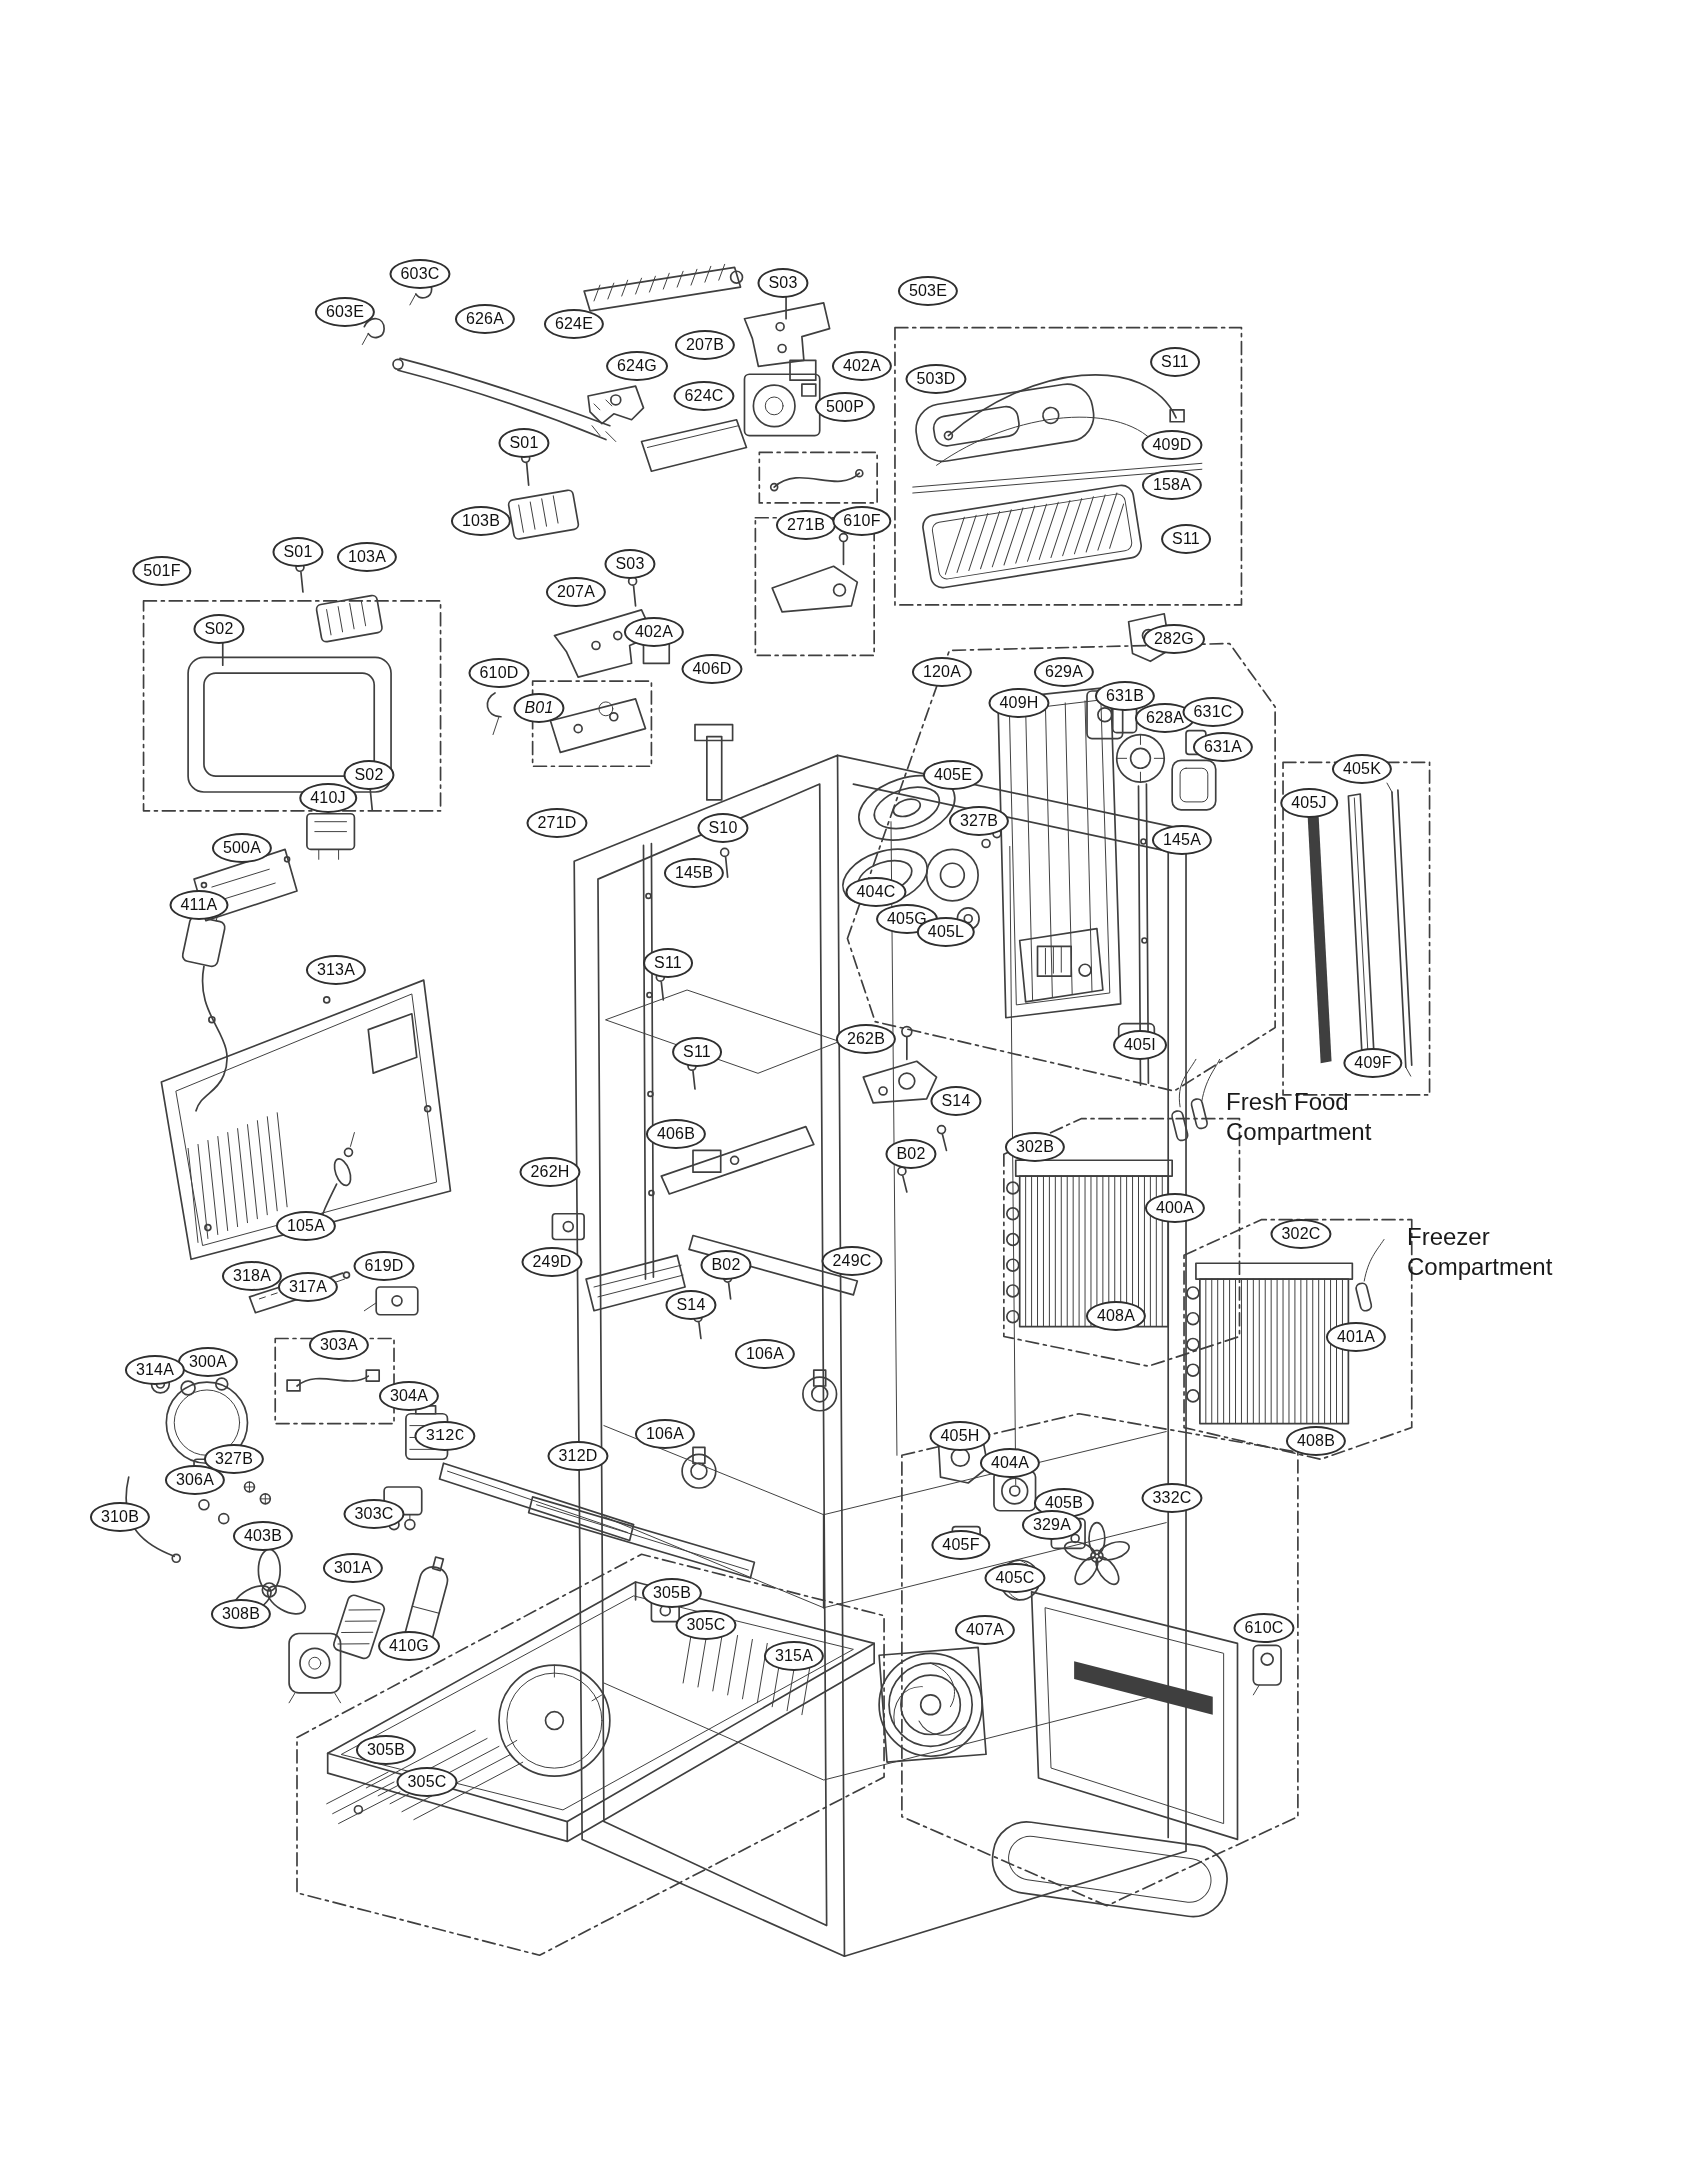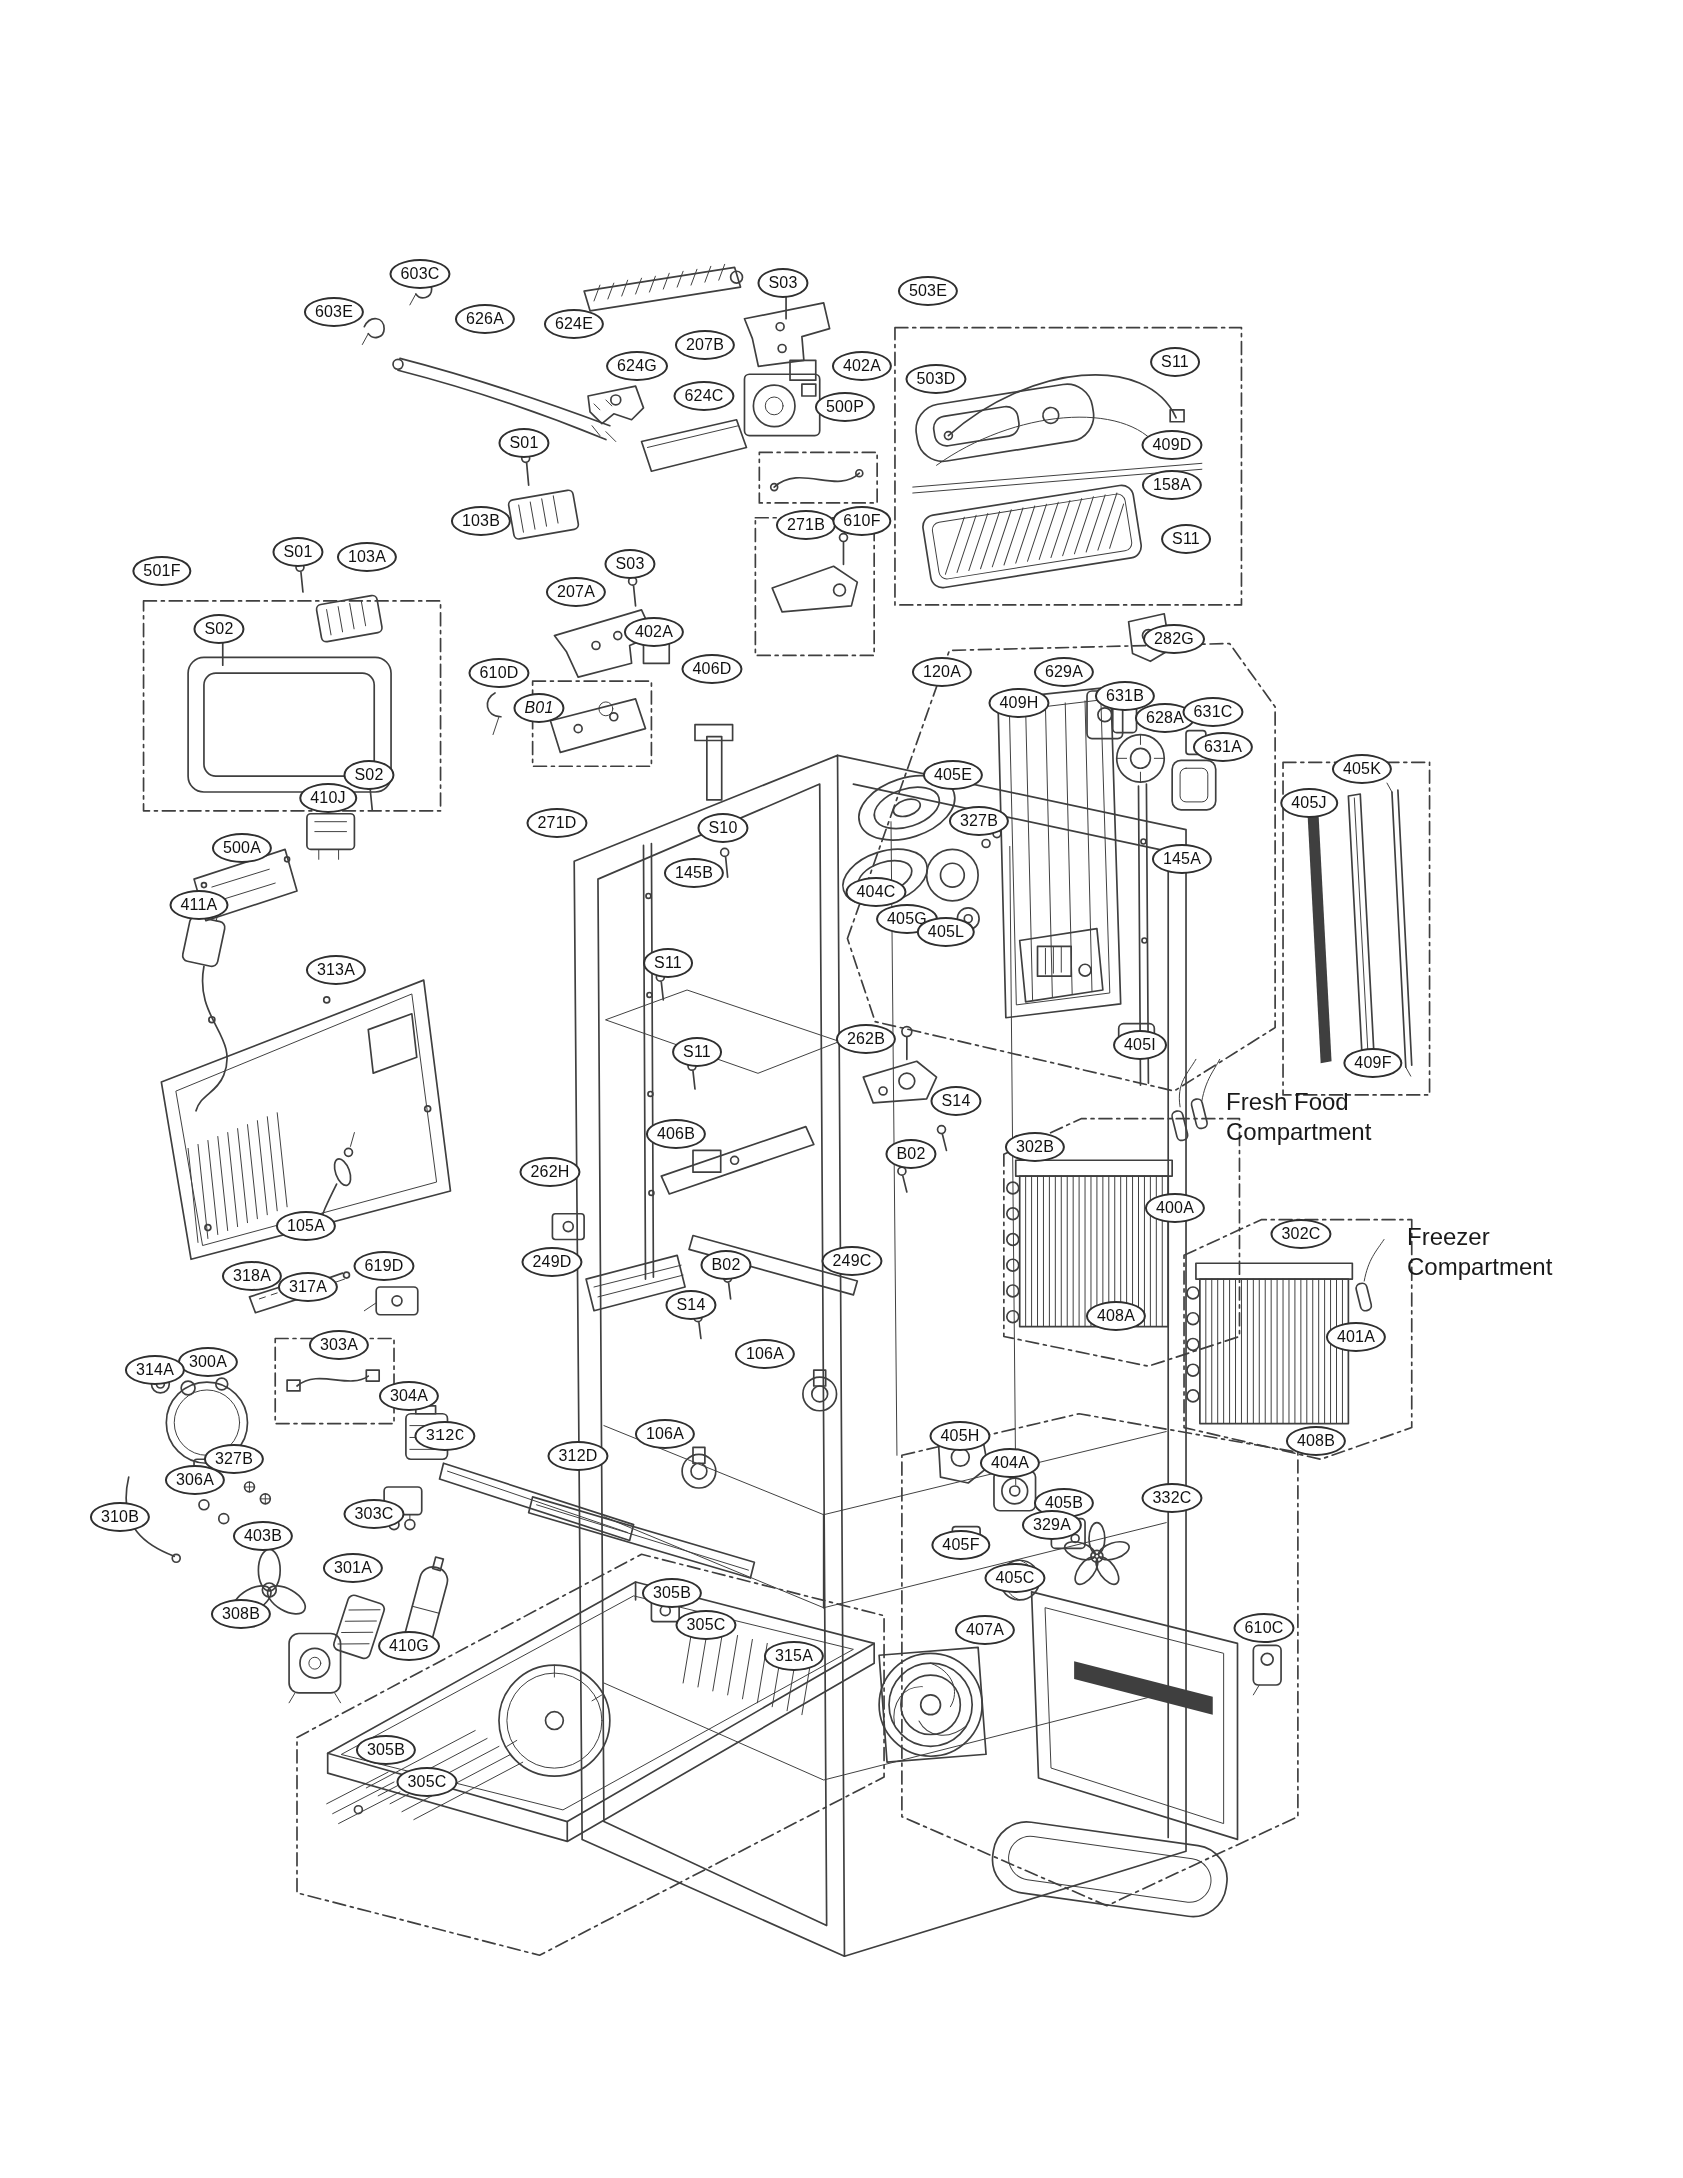--- a/index.html
+++ b/index.html
@@ -437,21 +437,21 @@
         <rect x="822" y="1384" width="12" height="16"></rect>
     <circle cx="706" cy="1486" r="17"></circle>
         <circle cx="706" cy="1486" r="8"></circle>
         <rect x="700" y="1462" width="12" height="16"></rect>
   </g>
 
 </svg>
 
 <div id="callout-layer">
       <div class="callout" style="left: 420px; top: 274px;">603C</div>
-      <div class="callout" style="left: 334px; top: 312px;">603E</div>
+      <div class="callout" style="left: 345px; top: 312px;">603E</div>
       <div class="callout" style="left: 485px; top: 319px;">626A</div>
       <div class="callout" style="left: 574px; top: 324px;">624E</div>
       <div class="callout" style="left: 783px; top: 283px;">S03</div>
       <div class="callout" style="left: 705px; top: 345px;">207B</div>
       <div class="callout" style="left: 928px; top: 291px;">503E</div>
       <div class="callout" style="left: 637px; top: 366px;">624G</div>
       <div class="callout" style="left: 862px; top: 366px;">402A</div>
       <div class="callout" style="left: 936px; top: 379px;">503D</div>
       <div class="callout" style="left: 1175px; top: 362px;">S11</div>
       <div class="callout" style="left: 704px; top: 396px;">624C</div>
@@ -486,21 +486,21 @@
       <div class="callout" style="left: 1362px; top: 769px;">405K</div>
       <div class="callout" style="left: 953px; top: 775px;">405E</div>
       <div class="callout" style="left: 328px; top: 798px;">410J</div>
       <div class="callout" style="left: 557px; top: 823px;">271D</div>
       <div class="callout" style="left: 723px; top: 828px;">S10</div>
       <div class="callout" style="left: 242px; top: 848px;">500A</div>
       <div class="callout" style="left: 979px; top: 821px;">327B</div>
       <div class="callout" style="left: 876px; top: 892px;">404C</div>
       <div class="callout" style="left: 907px; top: 919px;">405G</div>
       <div class="callout" style="left: 694px; top: 873px;">145B</div>
-      <div class="callout" style="left: 1182px; top: 859px;">145A</div>
+      <div class="callout" style="left: 1182px; top: 840px;">145A</div>
       <div class="callout" style="left: 199px; top: 905px;">411A</div>
       <div class="callout" style="left: 946px; top: 932px;">405L</div>
       <div class="callout" style="left: 668px; top: 963px;">S11</div>
       <div class="callout" style="left: 336px; top: 970px;">313A</div>
       <div class="callout" style="left: 697px; top: 1052px;">S11</div>
       <div class="callout" style="left: 1140px; top: 1045px;">405I</div>
       <div class="callout" style="left: 1373px; top: 1063px;">409F</div>
       <div class="callout" style="left: 866px; top: 1039px;">262B</div>
       <div class="callout" style="left: 956px; top: 1101px;">S14</div>
       <div class="callout" style="left: 1035px; top: 1147px;">302B</div>

